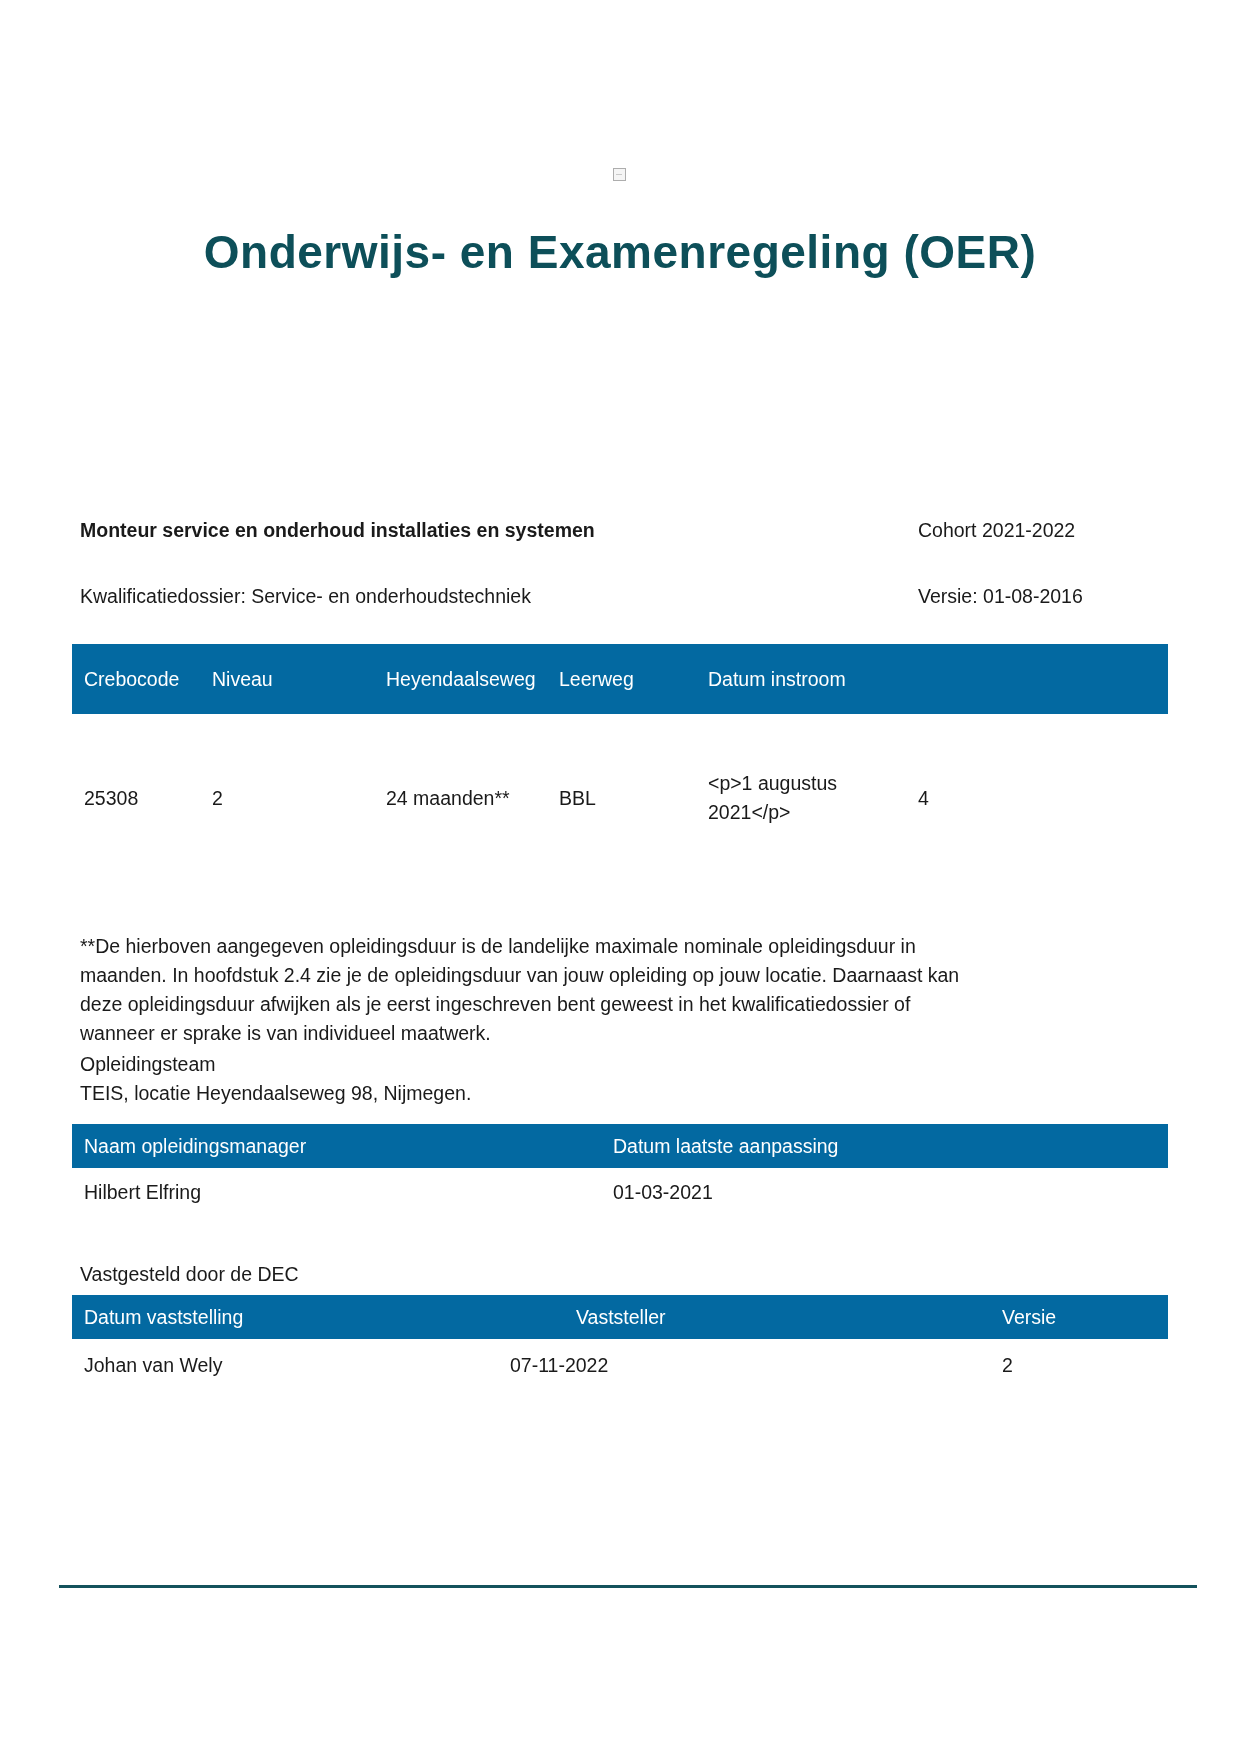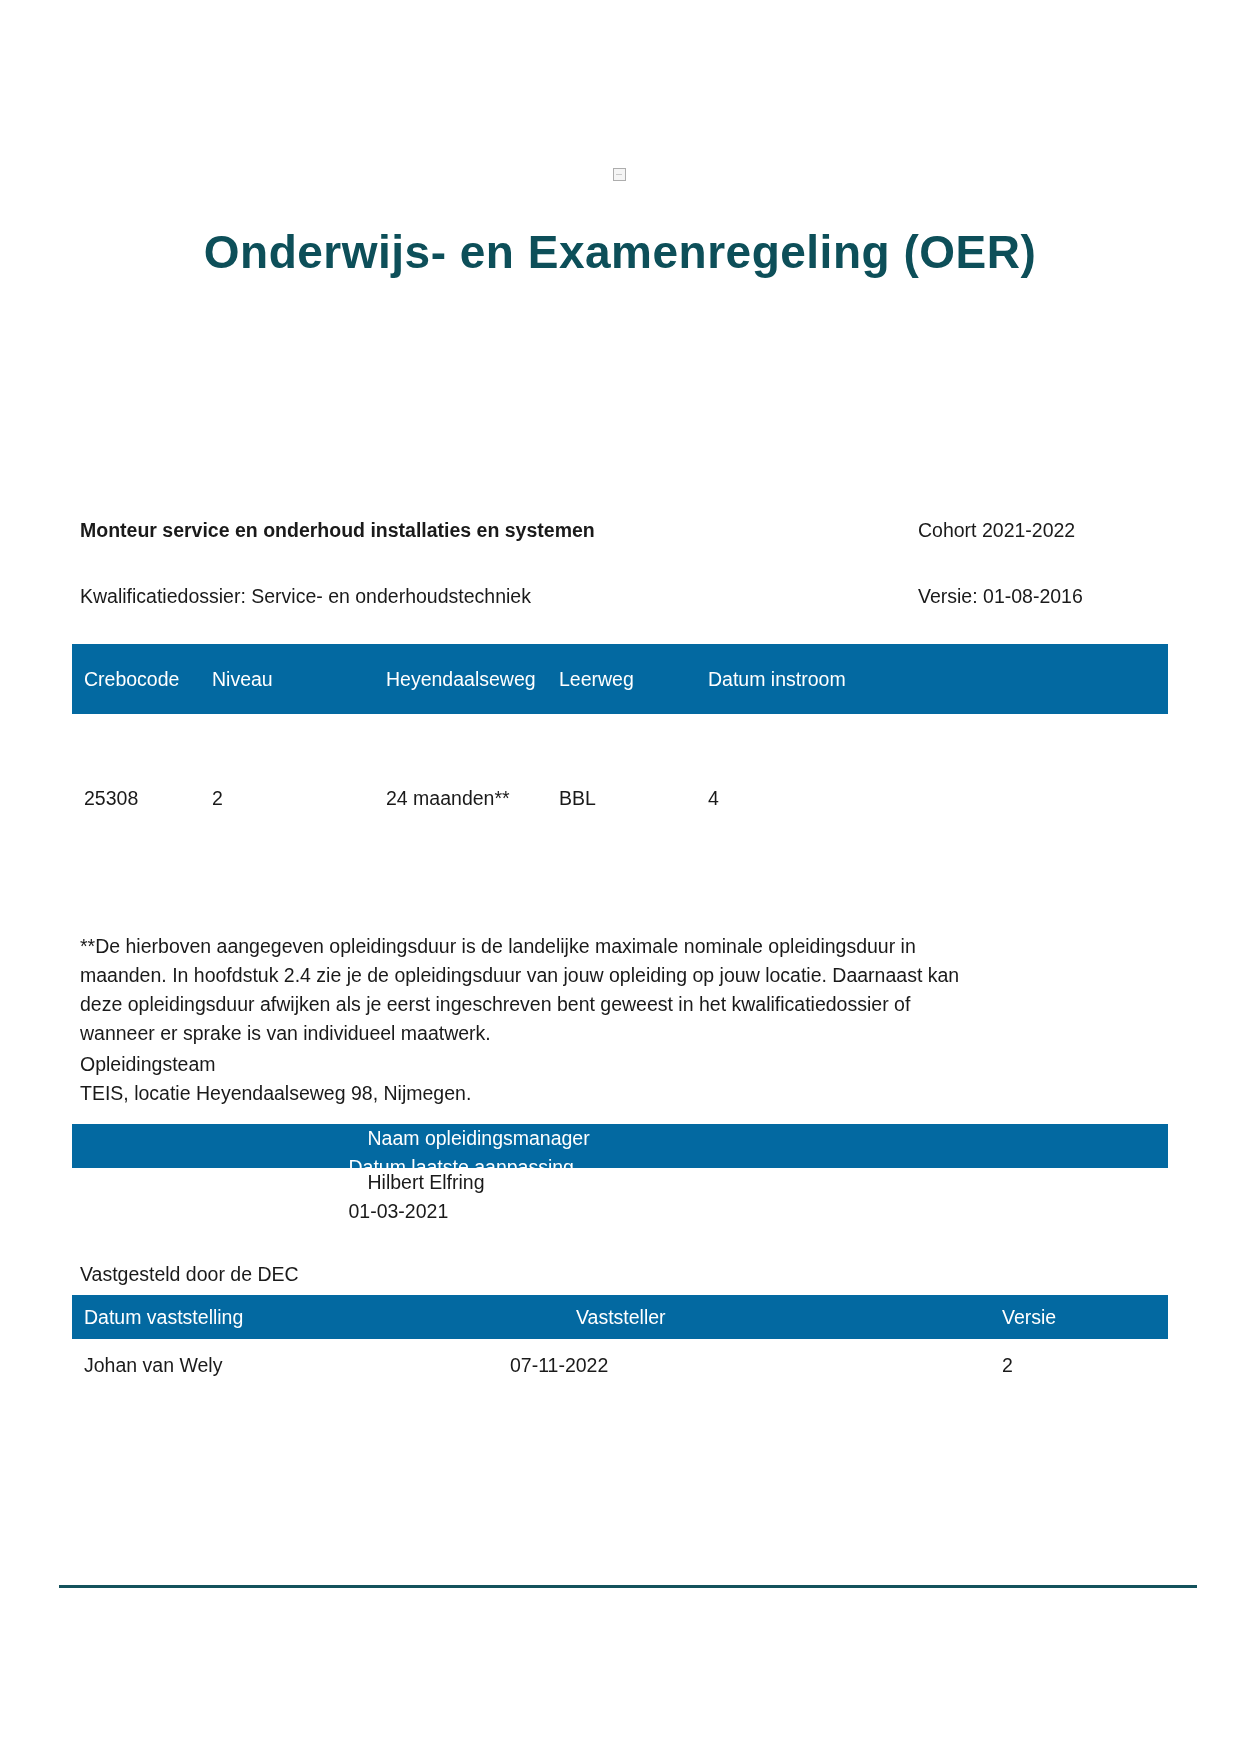--- a/index.html
+++ b/index.html
@@ -66,22 +66,22 @@
   
   .t2c1{width:529px;} .t2c2{width:567px;}
   
   .t3c1{width:426px;} .t3c2{width:492px;} .t3c3{width:178px;}
 
   .table1 { top:644px; }
   .table1 .thead { height:70px; }
   .table1 .trow { min-height:168px; }
 
   .table2 { top:1124px; }
-  .table2 .thead { height:44px;flex-direction:column; }
-  .table2 .trow { min-height:48px;flex-direction:column; }
+  .table2 .thead { height:44px; }
+  .table2 .trow { min-height:48px; }
 
   .table3 { top:1295px; }
   .table3 .thead { height:44px; }
   .table3 .trow { min-height:52px; }
 
   .para {
     position:absolute;
     left:80px;
     font-size:19.5px;
     line-height:29px;
@@ -116,20 +116,21 @@
       <div class="cell t1c2">Niveau</div>
       <div class="cell t1c3">Heyendaalseweg</div>
       <div class="cell t1c4">Leerweg</div>
       <div class="cell t1c5">Datum instroom</div>
     </div>
     <div class="trow">
       <div class="cell t1c1">25308</div>
       <div class="cell t1c2">2</div>
       <div class="cell t1c3">24 maanden**</div>
       <div class="cell t1c4">BBL</div>
+      <div class="cell t1c5" style="white-space:normal;">&lt;p&gt;1 augustus 2021&lt;/p&gt;</div>
       <div class="cell t1c6">4</div>
     </div>
   </div>
 
   <div class="para" style="top:932px;">
     <div>**De hierboven aangegeven opleidingsduur is de landelijke maximale nominale opleidingsduur in</div>
     <div>maanden. In hoofdstuk 2.4 zie je de opleidingsduur van jouw opleiding op jouw locatie. Daarnaast kan</div>
     <div>deze opleidingsduur afwijken als je eerst ingeschreven bent geweest in het kwalificatiedossier of</div>
     <div>wanneer er sprake is van individueel maatwerk.</div>
   </div>

